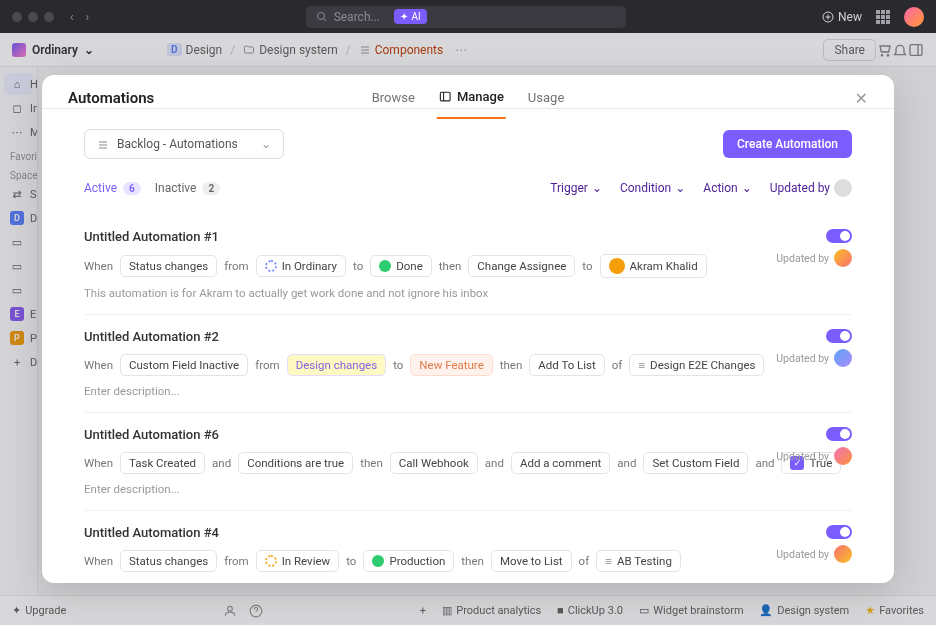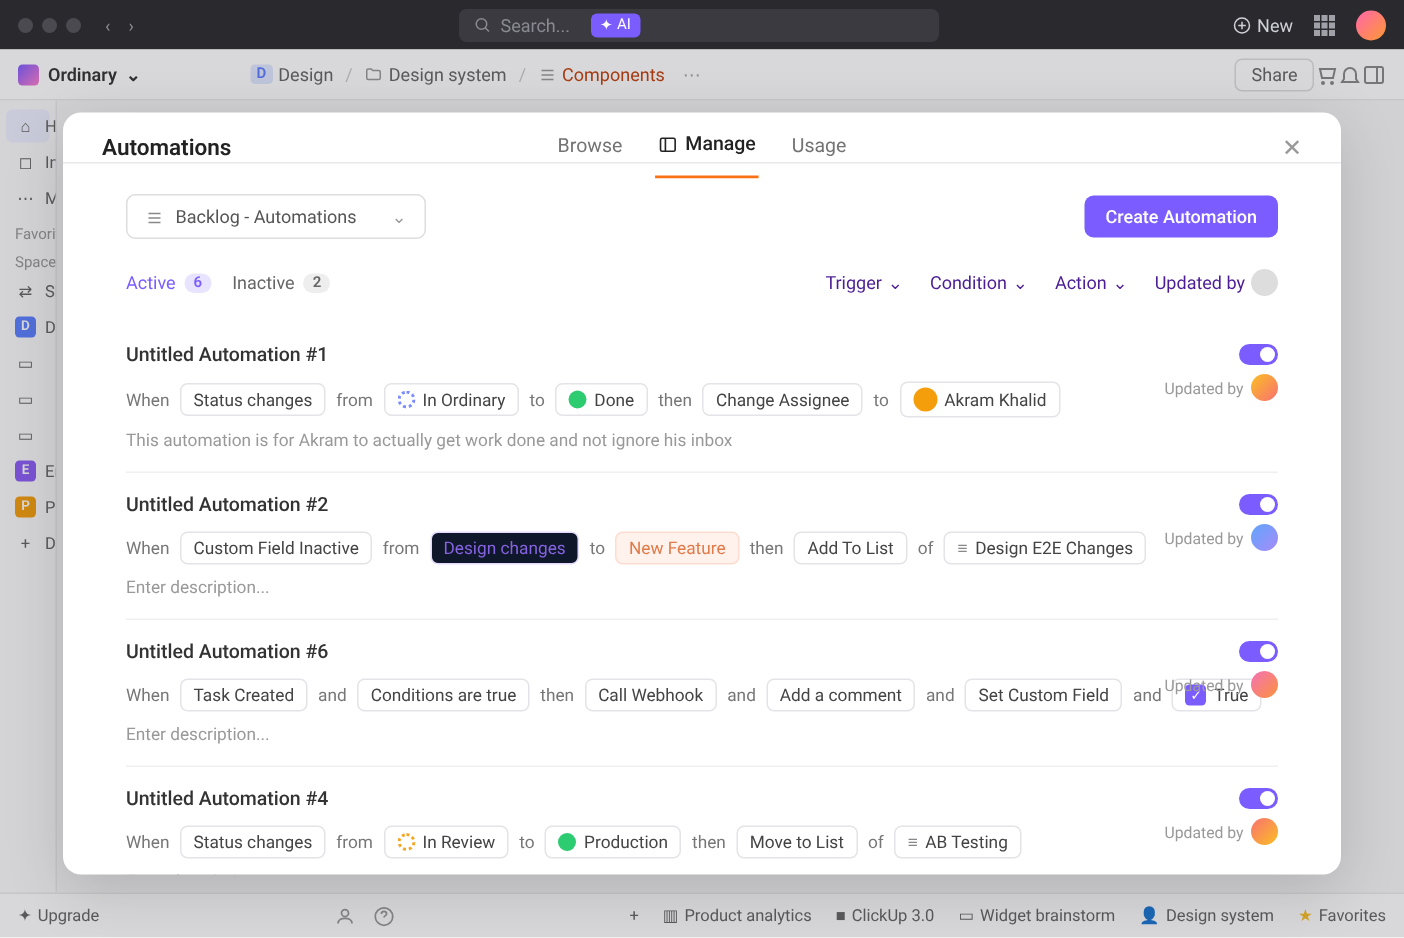--- a/index.html
+++ b/index.html
@@ -73,21 +73,21 @@
 .filter-pill.active .count-badge { background: #e8e4ff; color: #7b5cff; }
 .filters-right { margin-left: auto; display: flex; gap: 18px; }
 .dd { display: flex; align-items: center; gap: 4px; color: #4c1d95; cursor: pointer; }
 .mini-avatar { width: 18px; height: 18px; border-radius: 50%; background: #ddd; display: inline-block; }
 
 
 .auto-item { padding: 14px 0; border-bottom: 1px solid #f0f0f2; position: relative; }
 .auto-title { font-size: 13px; font-weight: 500; color: #333; margin-bottom: 10px; }
 .auto-rule { display: flex; flex-wrap: wrap; align-items: center; gap: 7px; font-size: 11.5px; color: #777; margin-bottom: 8px; }
 .chip { border: 1px solid #e4e4e8; border-radius: 5px; padding: 3px 8px; color: #444; display: inline-flex; align-items: center; gap: 5px; background: #fff; }
-.chip.purple { background: #0f172a; border-color: #e4dcff; color: #8562e0; text-align: center; }
+.chip.purple { background: #fef9c3; border-color: #e4dcff; color: #8562e0; text-align: center; }
 .chip.orange { background: #fff1ec; border-color: #ffdccf; color: #e07b4a; }
 .status-dot { width: 12px; height: 12px; border-radius: 50%; display: inline-block; }
 .status-dot.progress { border: 2px dotted #7b8cff; }
 .status-dot.done { background: #2ecc71; }
 .status-dot.review { border: 2px dotted #f5a623; }
 .status-dot.prod { background: #2ecc71; }
 .avatar-16 { width: 16px; height: 16px; border-radius: 50%; display: inline-block; }
 .check-icon { width: 14px; height: 14px; background: #7b5cff; border-radius: 3px; display: inline-flex; align-items: center; justify-content: center; color: #fff; font-size: 9px; }
 .list-icon { color: #888; }
 .auto-desc { font-size: 11.5px; color: #999; }

